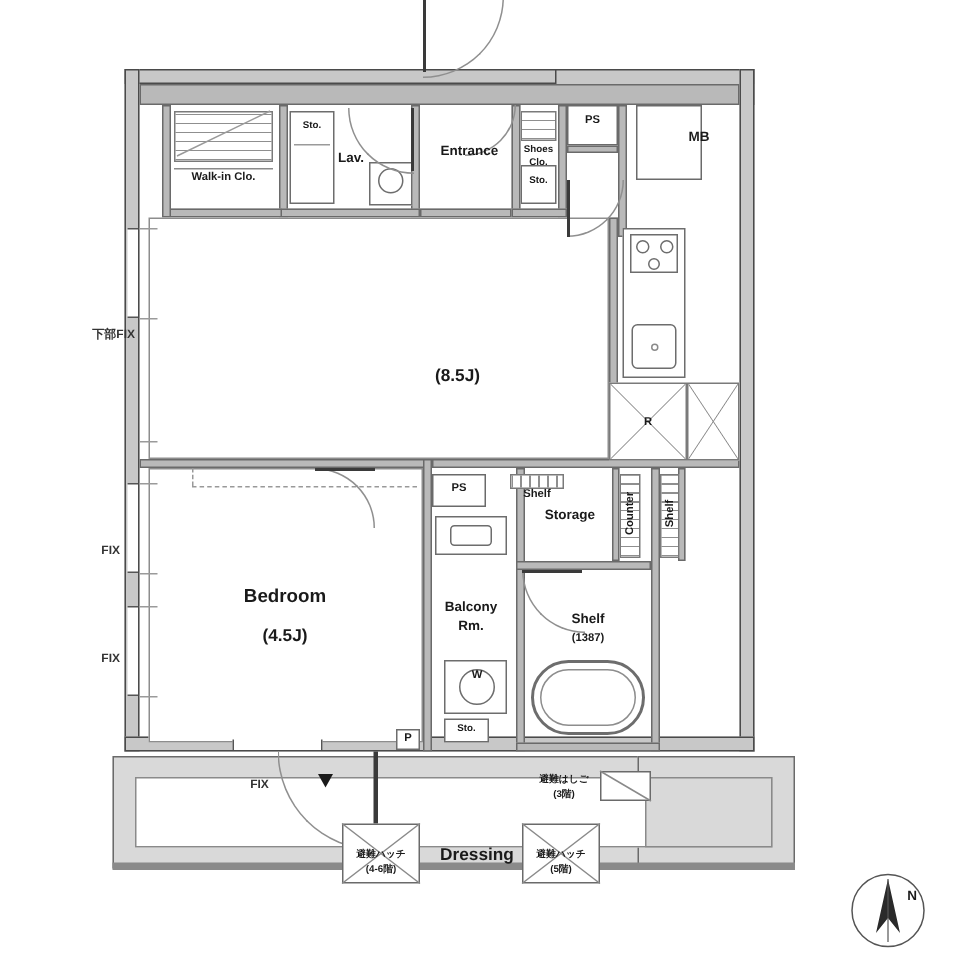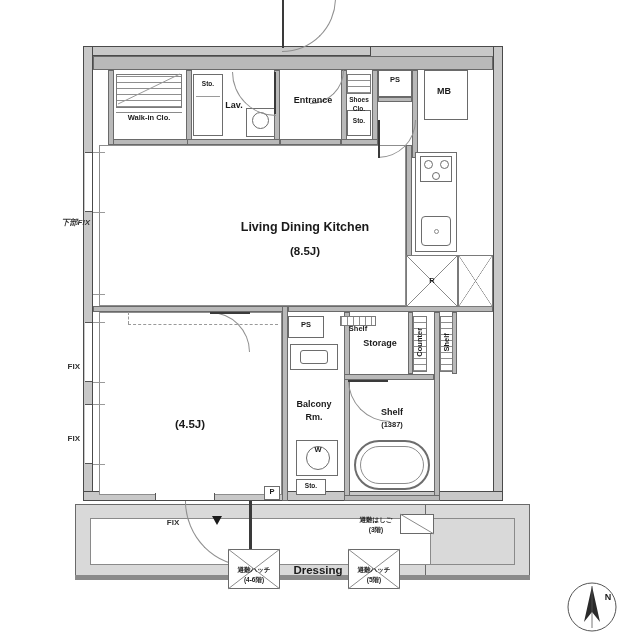--- a/index.html
+++ b/index.html
@@ -282,23 +282,23 @@
 
     <line x1="400" y1="514" x2="434" y2="534" stroke="#8a8a8a" stroke-width="1"></line>
 
     <line x1="118" y1="104" x2="180" y2="74" stroke="#9a9a9a" stroke-width="1"></line>
 
     <circle cx="592" cy="607" r="24" fill="none" stroke="#555" stroke-width="1"></circle>
     <polygon points="592,586 600,622 592,612 584,622" fill="#2a2a2a"></polygon>
     <line x1="592" y1="586" x2="592" y2="628" stroke="#555" stroke-width="0.8"></line>
   </svg>
 
-  <div class="lbl lbl-room" style="left:210px; top:220px; width:190px;">Living Dining Kitchen</div>
   <div class="lbl lbl-room2" style="left:250px; top:245px; width:110px;">(8.5J)</div>
 
+  <div class="lbl lbl-room" style="left:130px; top:390px; width:120px;">Bedroom</div>
   <div class="lbl lbl-room2" style="left:140px; top:418px; width:100px;">(4.5J)</div>
 
   <div class="lbl lbl-sm" style="left:285px; top:399px; width:58px;">Balcony</div>
   <div class="lbl lbl-sm" style="left:285px; top:412px; width:58px;">Rm.</div>
 
   <div class="lbl lbl-sm" style="left:362px; top:407px; width:60px;">Shelf</div>
   <div class="lbl lbl-xs" style="left:362px; top:421px; width:60px;">(1387)</div>
 
   <div class="lbl lbl-sm" style="left:282px; top:95px; width:62px;">Entrance</div>
   <div class="lbl lbl-sm" style="left:214px; top:100px; width:40px;">Lav.</div>
@@ -310,27 +310,27 @@
   <div class="lbl lbl-xs" style="left:340px; top:325px; width:36px;">Shelf</div>
   <div class="lbl lbl-xs rot90" style="left:400px; top:338px; width:40px;">Counter</div>
   <div class="lbl lbl-xs rot90" style="left:430px; top:338px; width:34px;">Shelf</div>
 
   <div class="lbl lbl-tiny" style="left:194px; top:80px; width:28px;">Sto.</div>
   <div class="lbl lbl-tiny" style="left:347px; top:117px; width:24px;">Sto.</div>
   <div class="lbl lbl-tiny" style="left:297px; top:482px; width:28px;">Sto.</div>
 
   <div class="lbl lbl-xs" style="left:381px; top:76px; width:28px;">PS</div>
   <div class="lbl lbl-xs" style="left:291px; top:321px; width:30px;">PS</div>
-  <div class="lbl lbl-sm" style="left:425px; top:86px; width:38px;">MB</div>
+  <div class="lbl lbl-sm" style="left:447px; top:86px; width:38px;">MB</div>
 
   <div class="lbl lbl-xs" style="left:309px; top:446px; width:18px;">W</div>
   <div class="lbl lbl-xs" style="left:423px; top:277px; width:18px;">R</div>
   <div class="lbl lbl-xs" style="left:265px; top:488px; width:14px;">P</div>
 
-  <div class="lbl lbl-side" style="left:42px; top:218px; width:48px; text-align:right;font-style:italic;">下部FIX</div>
+  <div class="lbl lbl-side" style="left:42px; top:218px; width:48px; text-align:right;">下部FIX</div>
   <div class="lbl lbl-side" style="left:52px; top:362px; width:28px; text-align:right;">FIX</div>
   <div class="lbl lbl-side" style="left:52px; top:434px; width:28px; text-align:right;">FIX</div>
   <div class="lbl lbl-side" style="left:158px; top:518px; width:30px;">FIX</div>
 
   <div class="lbl lbl-room2" style="left:288px; top:564px; width:60px;">Dressing</div>
 
   <div class="lbl lbl-tiny" style="left:348px; top:516px; width:56px;">避難はしご</div>
   <div class="lbl lbl-tiny" style="left:348px; top:526px; width:56px;">(3階)</div>
 
   <div class="lbl lbl-tiny" style="left:228px; top:566px; width:52px;">避難ハッチ</div>

